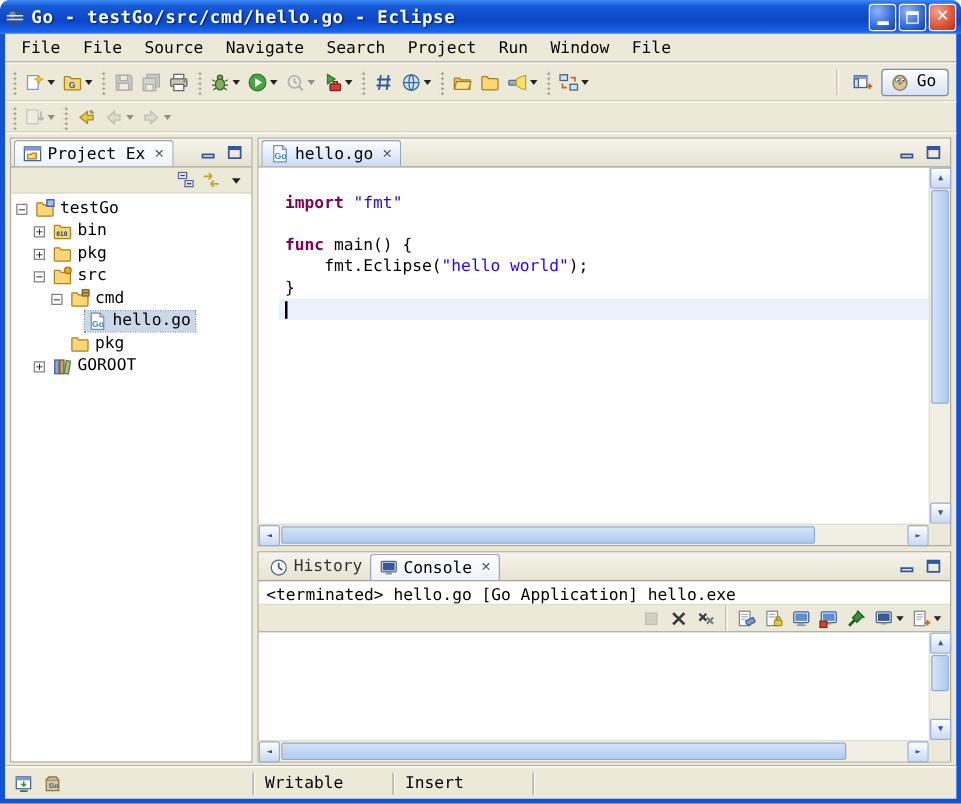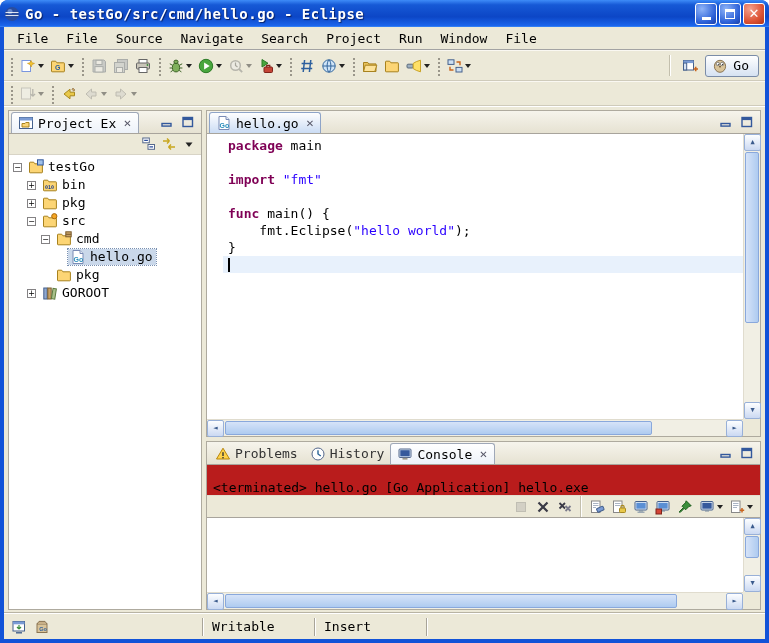--- a/index.html
+++ b/index.html
@@ -90,21 +90,21 @@
     color:#3A5A8C;font-size:7px;line-height:1}
   .sb-track{flex:1;position:relative}
   .sb-thumb{position:absolute;background:linear-gradient(90deg,#D6E3F8,#AECBF0);border:1px solid #89A8DC;border-radius:2px}
   .v .sb-thumb{left:1px;right:1px}
   .h .sb-thumb{top:1px;bottom:1px;background:linear-gradient(180deg,#D6E3F8,#AECBF0)}
   .th-70{top:1px;height:68%}
   .th-55{top:1px;height:55%}
   .tw-85{left:1px;width:85%}
   .tw-90{left:1px;width:90%}
   
-  .console-statusline{height:19px;flex:0 0 19px;font:13px var(--ui);padding:15px 6px;background:#b91c1c;
+  .console-statusline{height:19px;flex:0 0 19px;font:13px var(--ui);padding:4px 6px;background:#ffffff;
     border-bottom:1px solid #E2DECF;white-space:pre;overflow:hidden}
   .console-toolbar{height:22px;flex:0 0 22px;display:flex;justify-content:flex-end;align-items:center;
     padding:0 4px;background:var(--beige);border-bottom:1px solid #A8A49C}
   .console-body{flex:1;min-height:0;display:grid;grid-template-columns:1fr 17px;grid-template-rows:1fr 17px;background:#fff}
   .console-out{grid-area:1/1/2/2;font:13px/17px var(--ui);padding:3px 6px;white-space:pre}
   .console-body .vscroll{grid-area:1/2/2/3}
   .console-body .hscroll{grid-area:2/1/3/2}
   .console-body .sb-corner{grid-area:2/2/3/3}
   
   .statusbar{height:26px;flex:0 0 26px;display:flex;align-items:center;border-top:1px solid #fff;
@@ -429,21 +429,20 @@
                   <svg viewBox="0 0 16 16">
                     <rect x="3" y="3.5" width="9.5" height="9" fill="none" stroke="#33589C" stroke-width="1.4"></rect>
                     <rect x="3" y="3.5" width="9.5" height="2.6" fill="#33589C"></rect>
                   </svg>
                 </span>
             </span>
           </div>
           <div class="editor-body">
             <div class="ruler"></div>
             <div class="code" id="code">
-                <div class="code-line"><span class="kw">package</span><span class="pl"> main</span></div>
                 <div class="code-line"></div>
                 <div class="code-line"><span class="kw">import</span><span class="pl"> </span><span class="str">"fmt"</span></div>
                 <div class="code-line"></div>
                 <div class="code-line"><span class="kw">func</span><span class="pl"> main() {</span></div>
                 <div class="code-line"><span class="pl">    fmt.Eclipse(</span><span class="str">"hello world"</span><span class="pl">);</span></div>
                 <div class="code-line"><span class="pl">}</span></div>
                 <div class="code-line current"><span class="caret"></span></div>
               </div>
             <div class="vscroll v">
               <span class="sb-btn">▲</span>
@@ -461,28 +460,20 @@
             </div>
             <div class="sb-corner"></div>
           </div>
         </div>
 
         <div class="panel console-panel">
           <div class="view-tabbar">
             <span style="display:flex;align-items:flex-end" id="consoleTabs">
                 <span class="view-tab">
                   <span class="ico"><svg viewBox="0 0 16 16">
-                      <path d="M8 2.2L14.5 13h-13z" fill="#FFD24A" stroke="#B8860B"></path>
-                      <rect x="7.3" y="6.2" width="1.4" height="3.8" fill="#333"></rect>
-                      <rect x="7.3" y="11" width="1.4" height="1.4" fill="#333"></rect>
-                    </svg></span>
-                  <span>Problems</span>
-                </span>
-                <span class="view-tab">
-                  <span class="ico"><svg viewBox="0 0 16 16">
                       <circle cx="8" cy="8" r="6" fill="#fff" stroke="#55688C"></circle>
                       <path d="M8 4.2V8l2.8 2" stroke="#2A6496" fill="none" stroke-width="1.4"></path>
                     </svg></span>
                   <span>History</span>
                 </span>
                 <span class="view-tab active">
                   <span class="ico"><svg viewBox="0 0 16 16">
                       <rect x="2" y="3" width="12" height="8.5" rx="1" fill="#D6E4F5" stroke="#55688C"></rect>
                       <rect x="3.3" y="4.2" width="9.4" height="6.1" fill="#36599C"></rect>
                       <rect x="5.5" y="11.8" width="5" height="1.8" fill="#9A968A"></rect>

